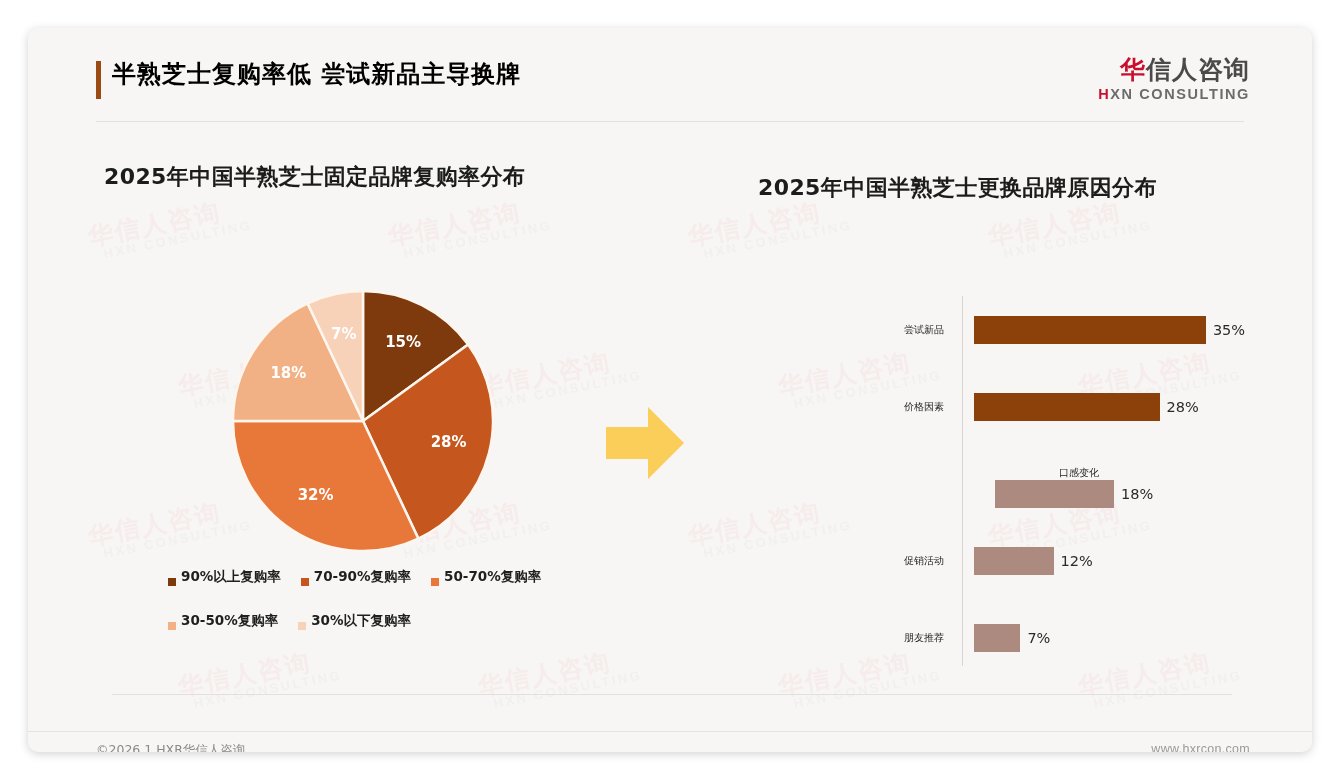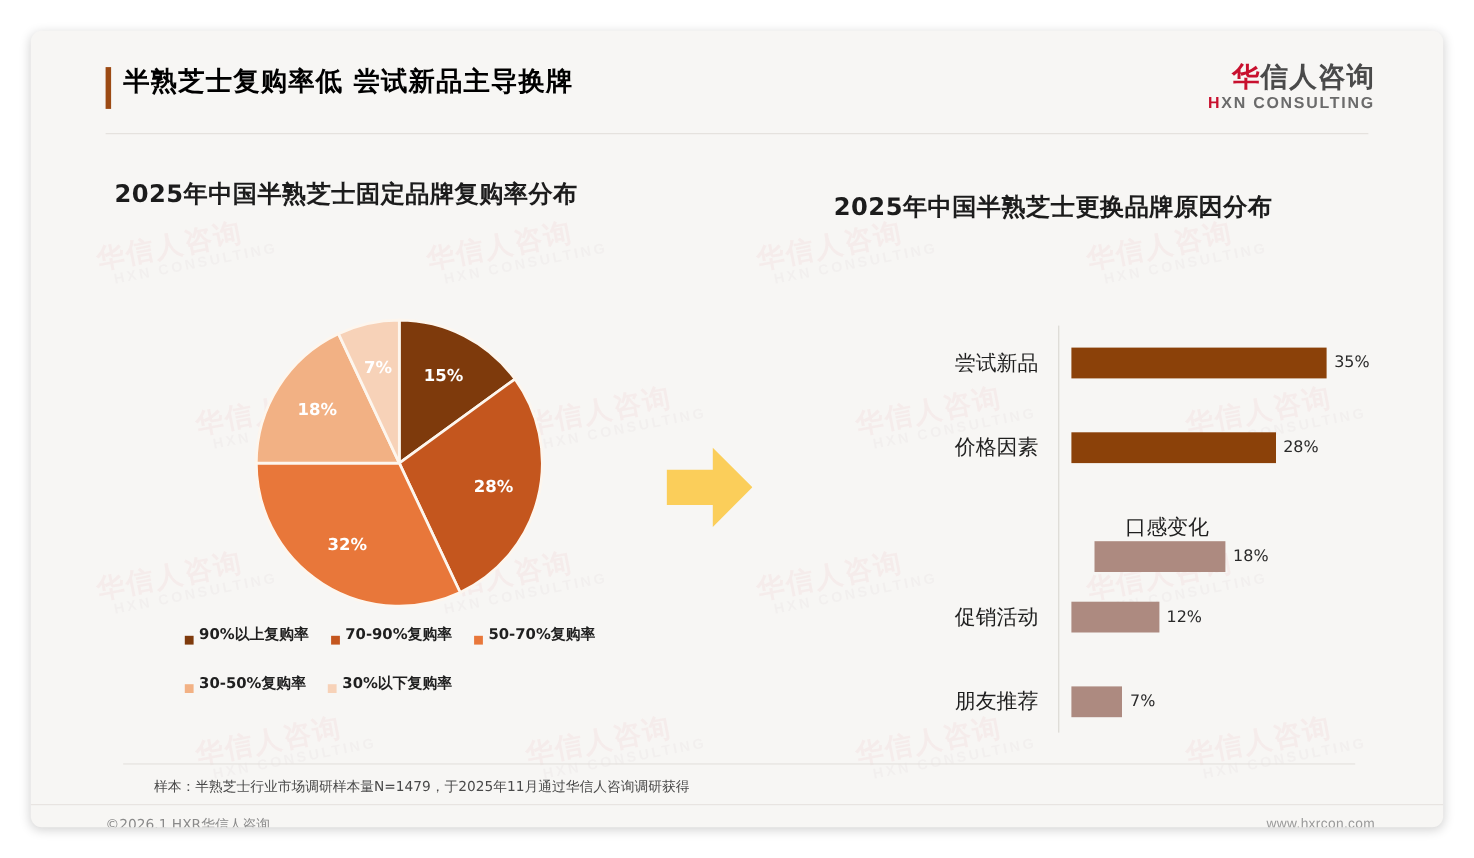--- a/index.html
+++ b/index.html
@@ -181,21 +181,21 @@
     position: absolute;
     left: 0; width: 100%;
     height: 36px;
     display: flex;
     align-items: center;
   }
   .bar-cat {
     width: 90px;
     text-align: right;
     padding-right: 10px;
-    font-size: 19px;
+    font-size: 10px;
     color: #1f1f1f;
     flex: 0 0 auto;
     font-family: "DejaVu Sans", "Liberation Sans", sans-serif;
   }
   .bar-track {
     position: relative;
     flex: 1 1 auto;
     height: 100%;
     display: flex;
     align-items: center;
@@ -417,18 +417,17 @@
       <div class="bar-row" style="top: 324px;">
         <div class="bar-cat">朋友推荐</div>
         <div class="bar-track">
           <div class="bar-fill" style="width: 46.375px; background: rgb(173, 138, 128);"></div>
           <div class="bar-val">7%</div>
         </div>
       </div>
     </div>
 
   <div id="footnote-rule"></div>
-  <div id="footnote">样本：半熟芝士行业市场调研样本量N=1479，于2025年11月通过华信人咨询调研获得</div>
   <div id="footer-rule"></div>
   <div id="footer-left">©2026.1 HXR华信人咨询</div>
   <div id="footer-right">www.hxrcon.com</div>
 
 </div>
 
 </body></html>

